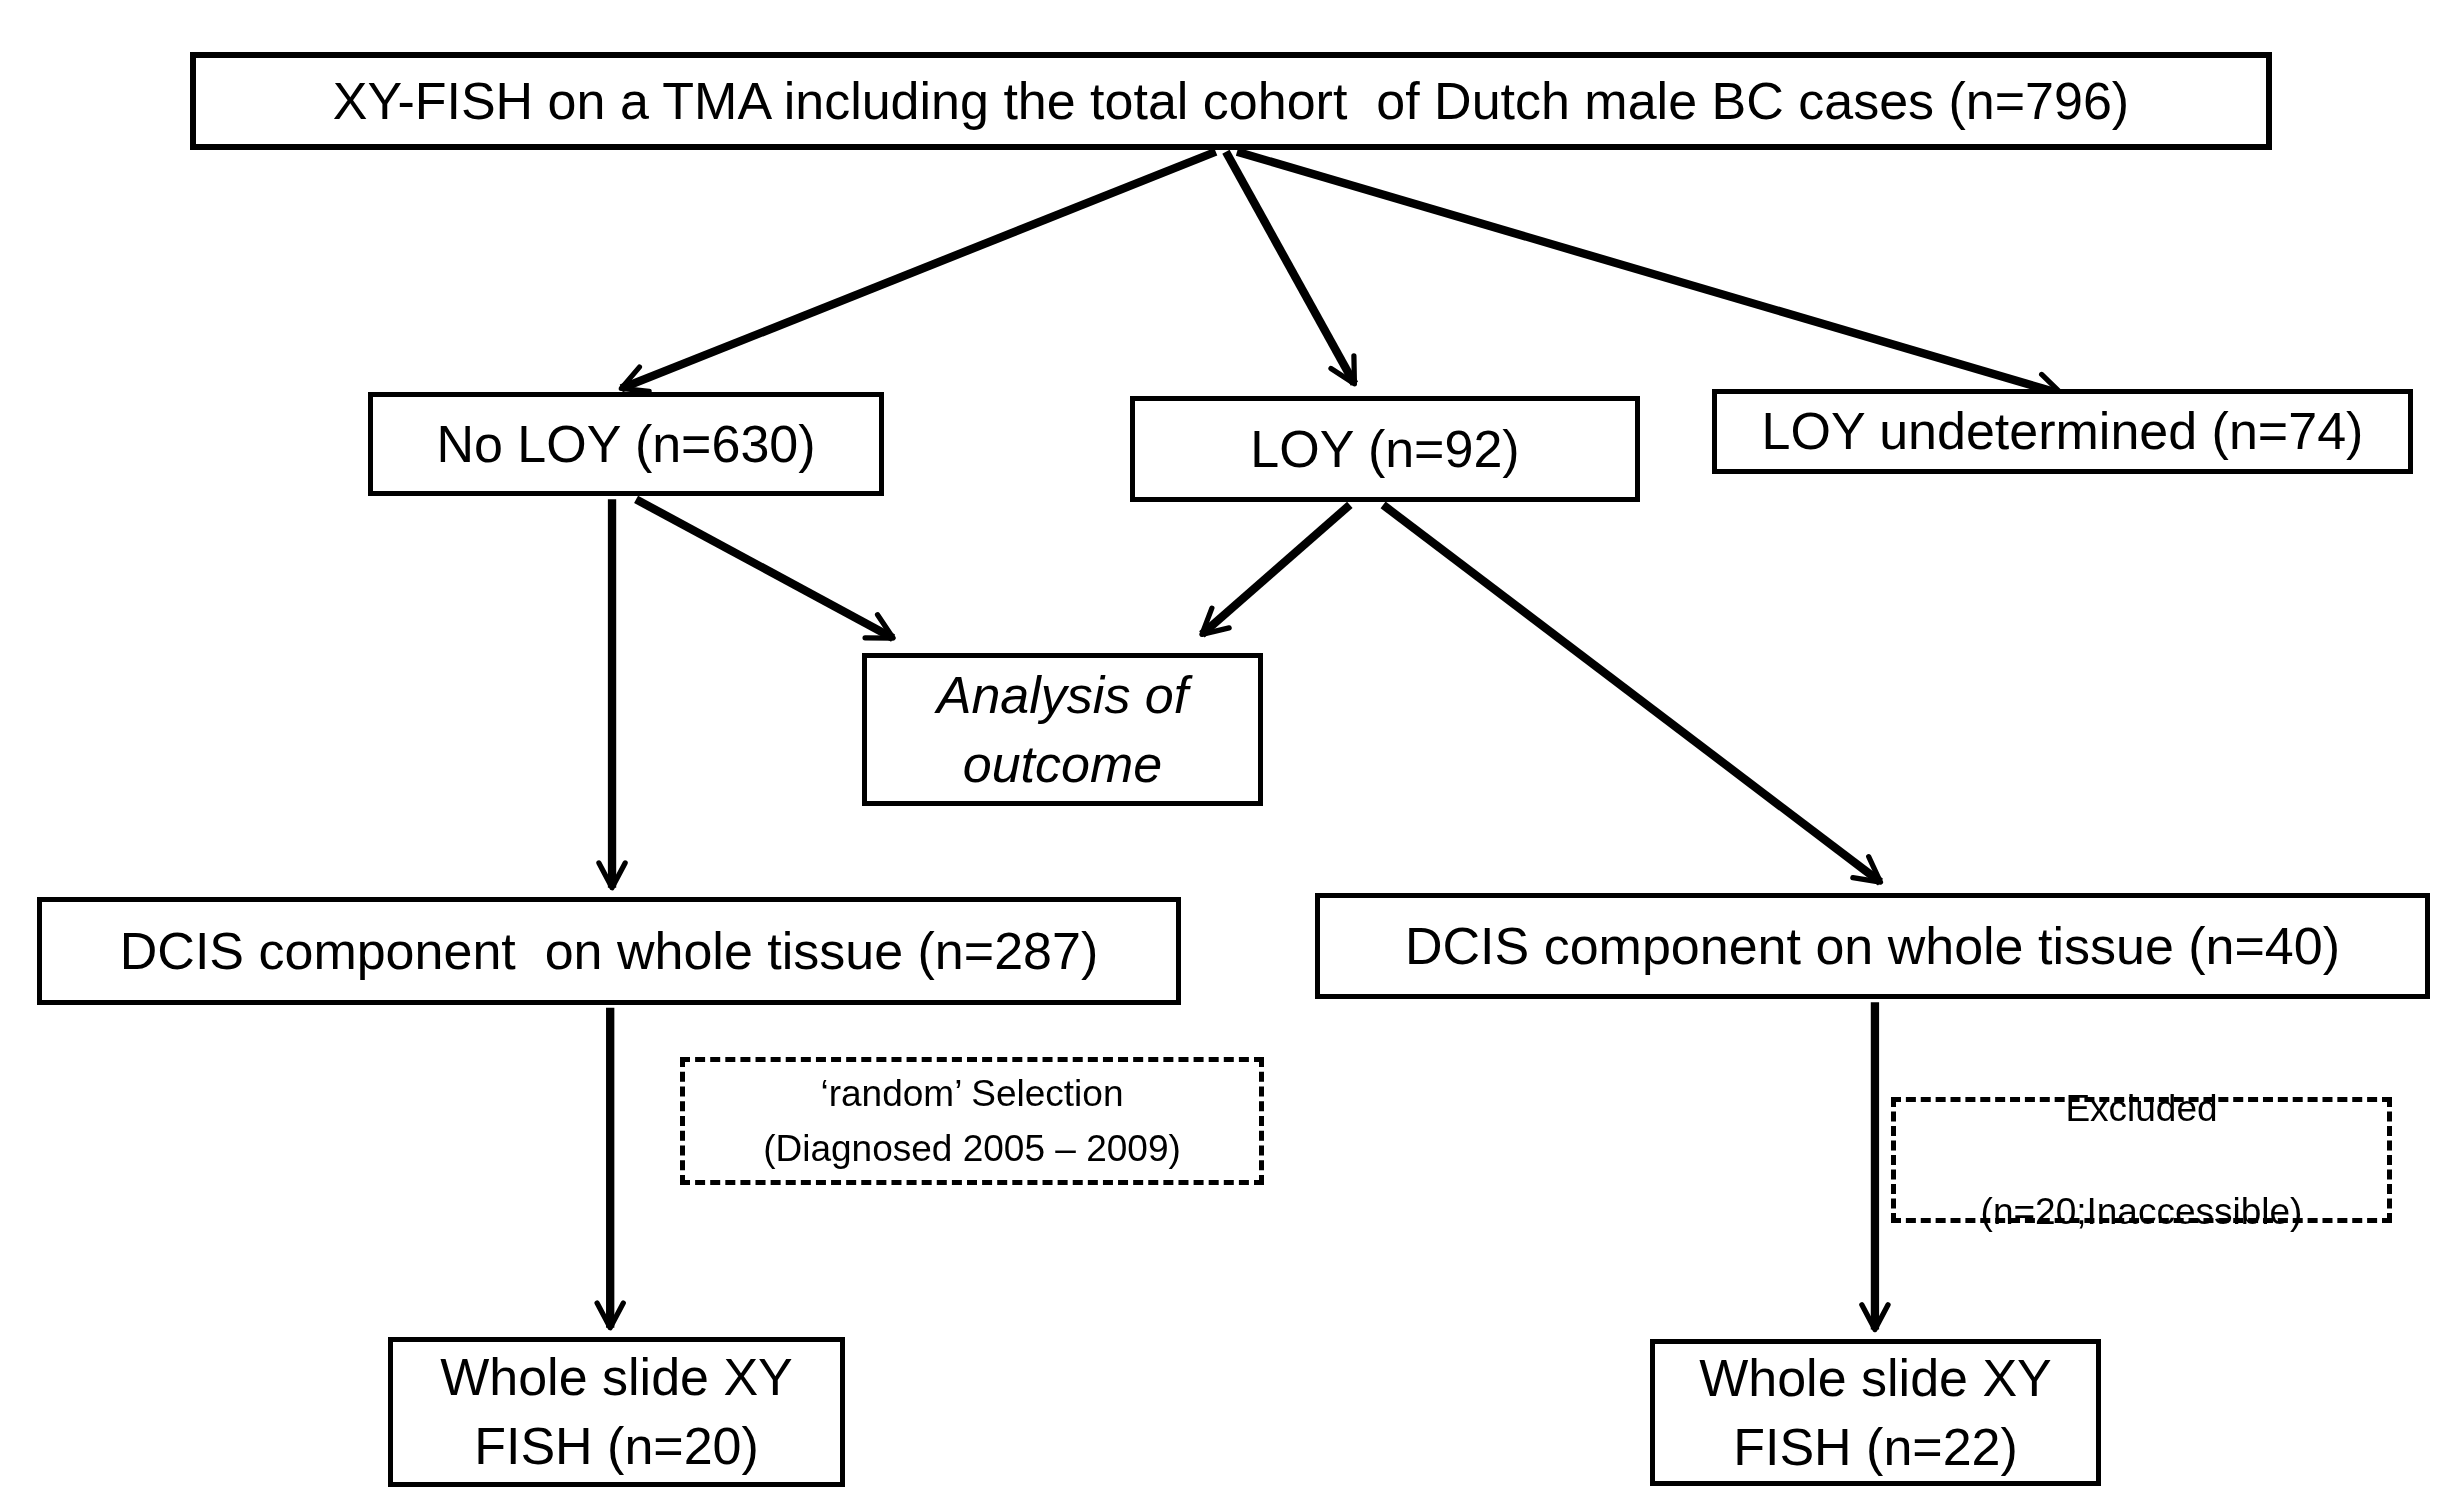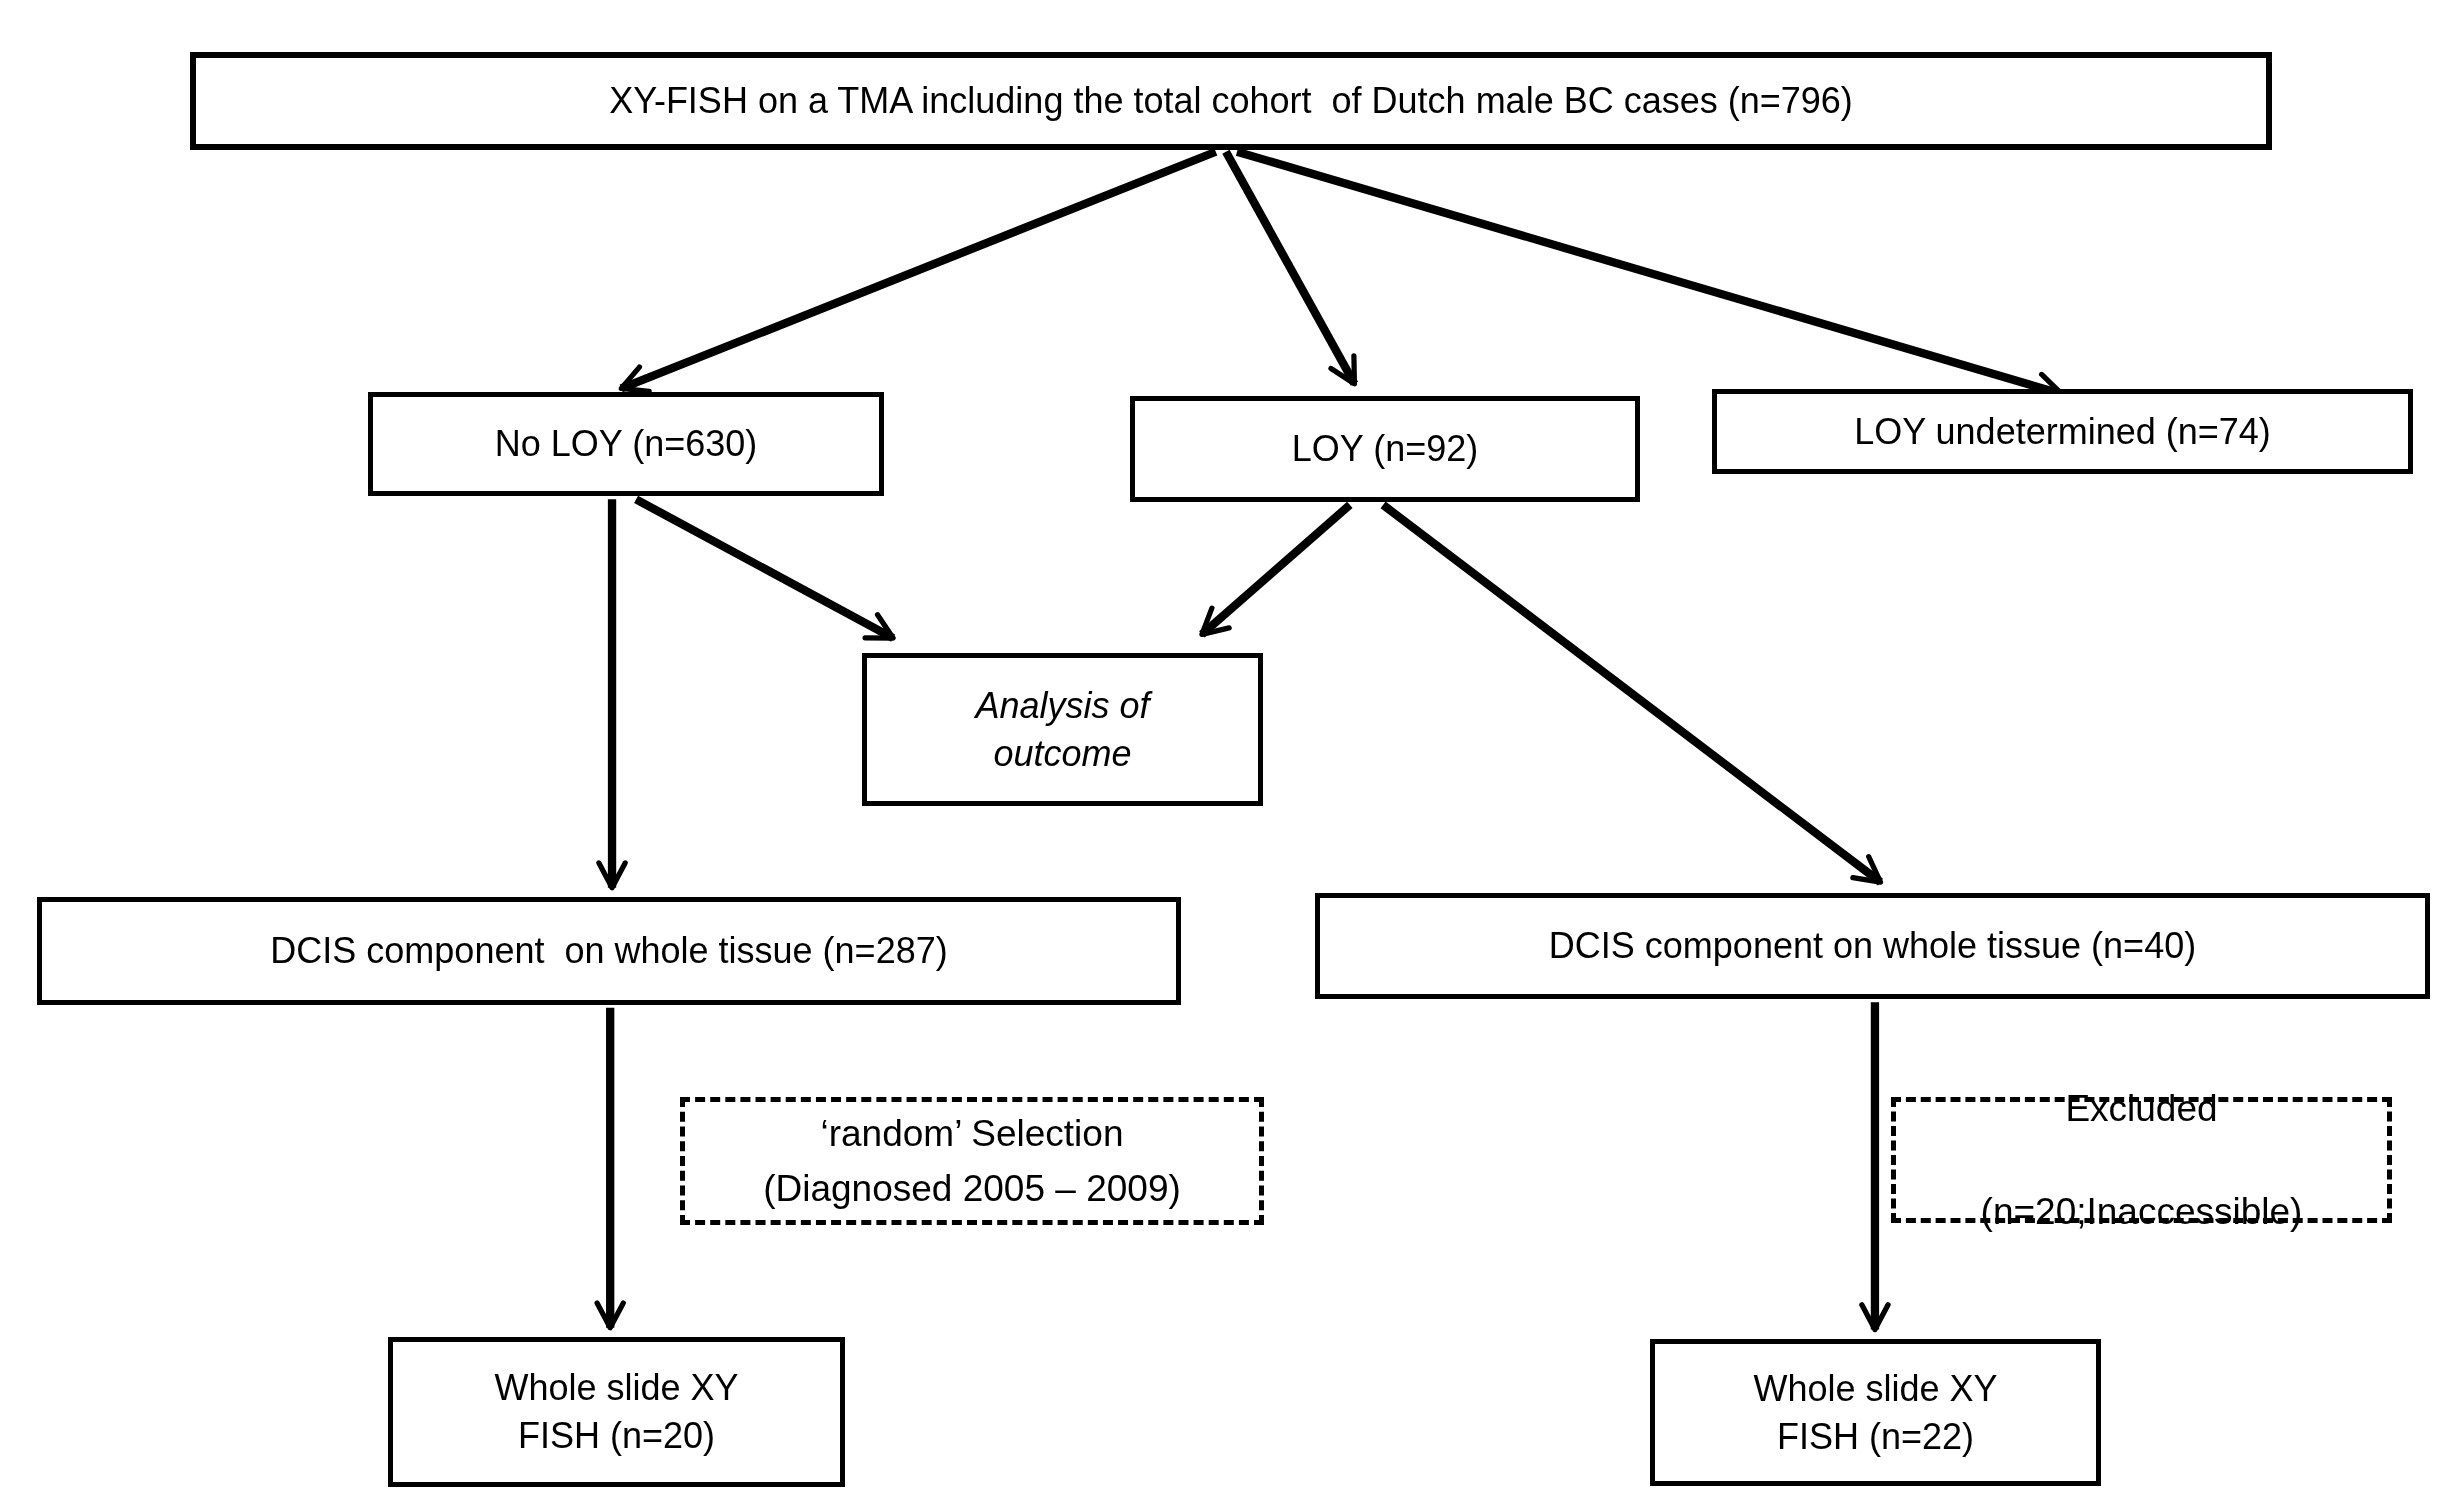--- a/index.html
+++ b/index.html
@@ -25,37 +25,37 @@
     border: 5.5px solid #000000;
     display: flex;
     flex-direction: column;
     align-items: center;
     justify-content: center;
     text-align: center;
     z-index: 1;
   }
   .node .label, .node .line {
     white-space: pre-wrap;
-    font-size: 36px;
+    font-size: 52px;
     line-height: 1.32;
     color: #000;
   }
   .node.thick { border-width: 6.5px; }
   .node.dashed { border: 5.5px dashed #000000; z-index: 2; }
   .node.dashed .line { font-size: 37px; line-height: 1.5; }
 
   
   #n-cohort   { left: 190px;  top: 52px;   width: 2082px; height: 98px; }
   #n-noloy    { left: 368px;  top: 392px;  width: 516px;  height: 104px; }
   #n-loy      { left: 1130px; top: 396px;  width: 510px;  height: 106px; }
   #n-loyund   { left: 1712px; top: 389px;  width: 701px;  height: 85px; }
   #n-analysis { left: 862px;  top: 653px;  width: 401px;  height: 153px; font-style: italic; }
   #n-dcisl    { left: 37px;   top: 897px;  width: 1144px; height: 108px; }
   #n-dcisr    { left: 1315px; top: 893px;  width: 1115px; height: 106px; }
-  #n-random   { left: 680px;  top: 1097px; width: 584px;  height: 128px; align-items: center; }
+  #n-random   { left: 680px;  top: 1057px; width: 584px;  height: 128px; align-items: center; }
   #n-excl     { left: 1891px; top: 1097px; width: 501px;  height: 126px; gap: 48px; }
   #n-fishl    { left: 388px;  top: 1337px; width: 457px;  height: 150px; }
   #n-fishr    { left: 1650px; top: 1339px; width: 451px;  height: 147px; }
 </style>
 </head>
 <body>
 
 <div class="canvas">
 
   <svg class="edges-layer" width="2450" height="1510" viewBox="0 0 2650 1633" xmlns="http://www.w3.org/2000/svg">

